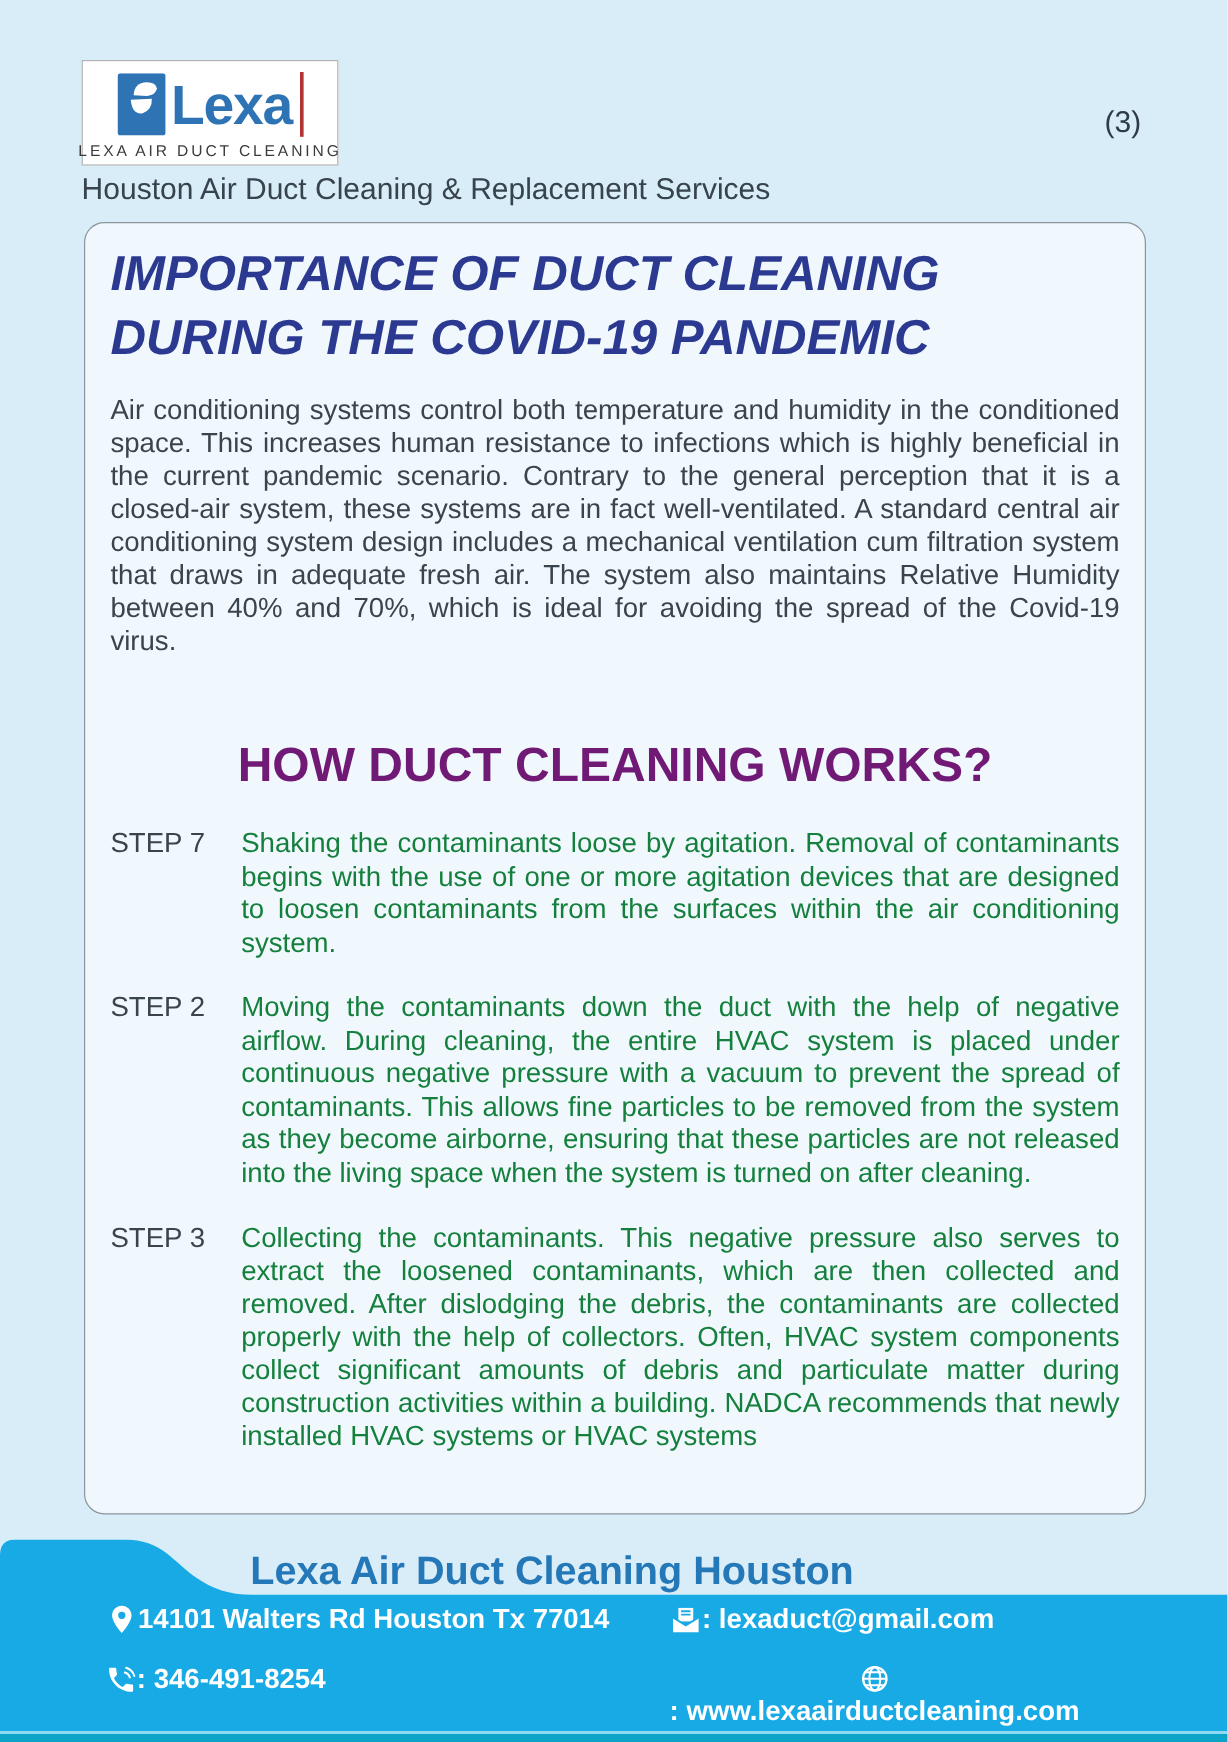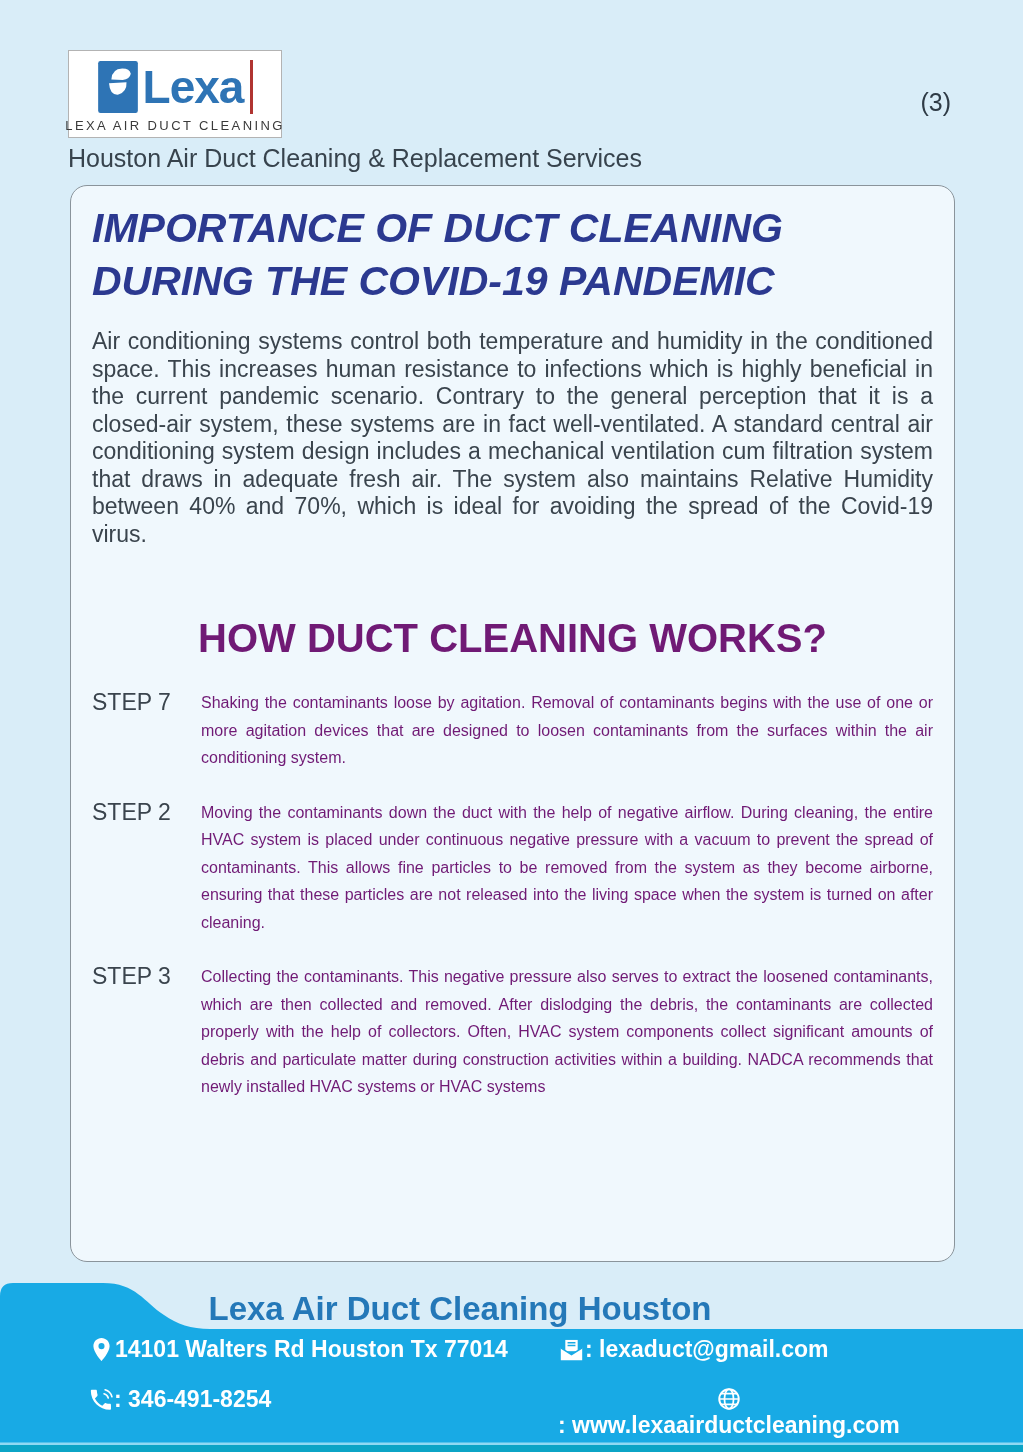--- a/index.html
+++ b/index.html
@@ -72,23 +72,23 @@
     font-stretch:condensed;
   }
   .step { display:flex; margin-bottom:27px; }
   .step-label {
     flex:0 0 109px;
     font-size:23px; line-height:27.5px; color:#3a444d;
     white-space:nowrap;
   }
   .step-text {
     flex:1;
-    font-size:16px; line-height:27.5px;
+    font-size:23px; line-height:27.5px;
     text-align:justify;
-    color:#701a75;
+    color:#15803d;
   }
 
   
   .footer {
     position:absolute; left:0; top:1283px;
     width:1023px; height:169px;
   }
   .footer-shape { position:absolute; left:0; top:0; }
   .footer-title {
     position:absolute; left:0; top:7px; width:920px;

